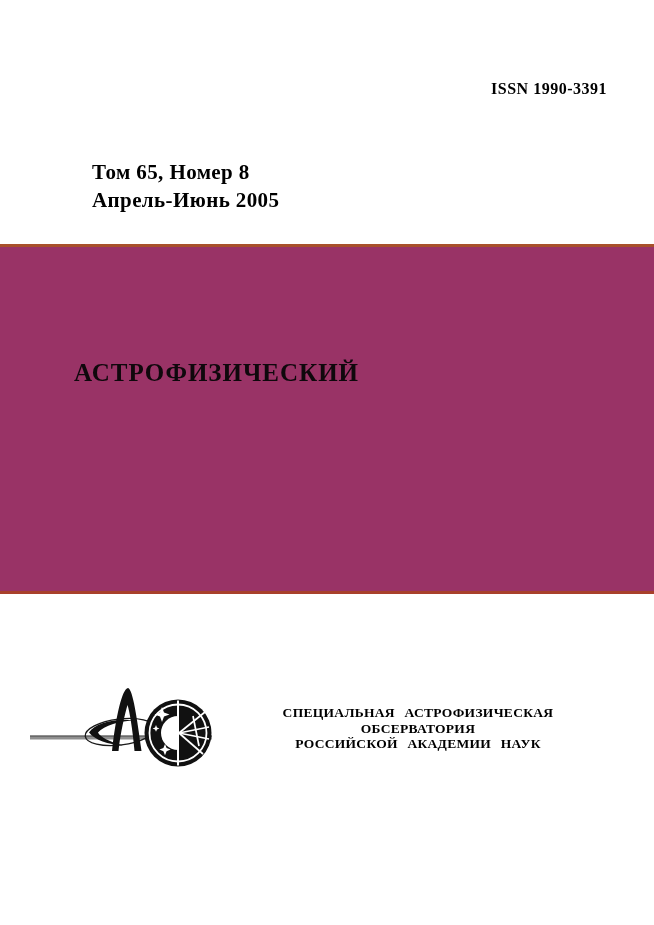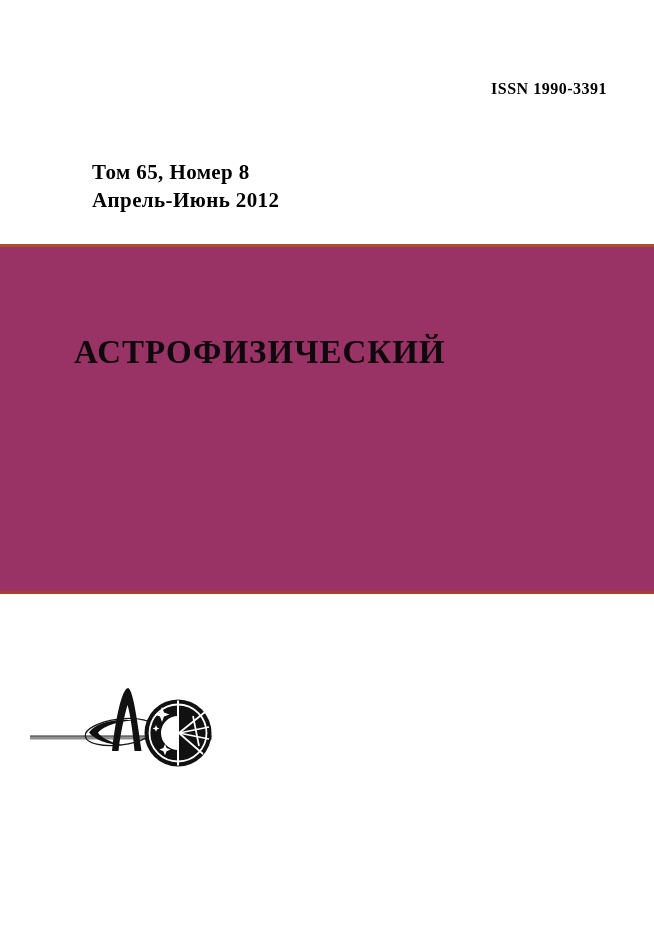--- a/index.html
+++ b/index.html
@@ -40,23 +40,23 @@
     top: 244px;
     width: 654px;
     height: 344px;
     background: #993366;
     border-top: 3px solid #A8502B;
     border-bottom: 3px solid #A8402B;
   }
   .banner-title {
     position: absolute;
     left: 74px;
-    top: 84px;
+    top: 104px;
     margin: 0;
-    font-size: 33px;
+    font-size: 25px;
     font-weight: bold;
     color: #0f080c;
     line-height: 43px;
     letter-spacing: 1px;
   }
   .footer-zone {
     position: absolute;
     left: 0;
     top: 670px;
     width: 654px;
@@ -85,21 +85,21 @@
 </style>
 </head>
 <body>
 
 <div class="cover">
 
   <div class="issn">ISSN 1990-3391</div>
 
   <div class="volume-block">
     <div>Том 65, Номер 8</div>
-    <div>Апрель-Июнь 2012</div>
+    <div>Апрель-Июнь 2005</div>
   </div>
 
   <div class="banner">
     <h1 class="banner-title">
       <div>АСТРОФИЗИЧЕСКИЙ</div>
     </h1>
   </div>
 
   <div class="footer-zone">
 
@@ -140,16 +140,20 @@
           <line x1="151" y1="57" x2="175" y2="78"></line>
           <line x1="165" y1="40" x2="171" y2="70"></line>
         </g>
 
         <path d="M 134 31 L 136 36.5 L 141.5 38.5 L 136 40.5 L 134 46 L 132 40.5 L 126.5 38.5 L 132 36.5 Z" fill="#ffffff"></path>
         <path d="M 137 68 L 138.6 72 L 142.6 73.6 L 138.6 75.2 L 137 79.2 L 135.4 75.2 L 131.4 73.6 L 135.4 72 Z" fill="#ffffff"></path>
         <path d="M 128 49 L 129 51.4 L 131.4 52.4 L 129 53.4 L 128 55.8 L 127 53.4 L 124.6 52.4 L 127 51.4 Z" fill="#ffffff"></path>
       </g>
     </svg>
 
+    <div class="publisher">
+      <div>СПЕЦИАЛЬНАЯ АСТРОФИЗИЧЕСКАЯ ОБСЕРВАТОРИЯ</div>
+      <div>РОССИЙСКОЙ АКАДЕМИИ НАУК</div>
+    </div>
 
   </div>
 
 </div>
 
 </body></html>

